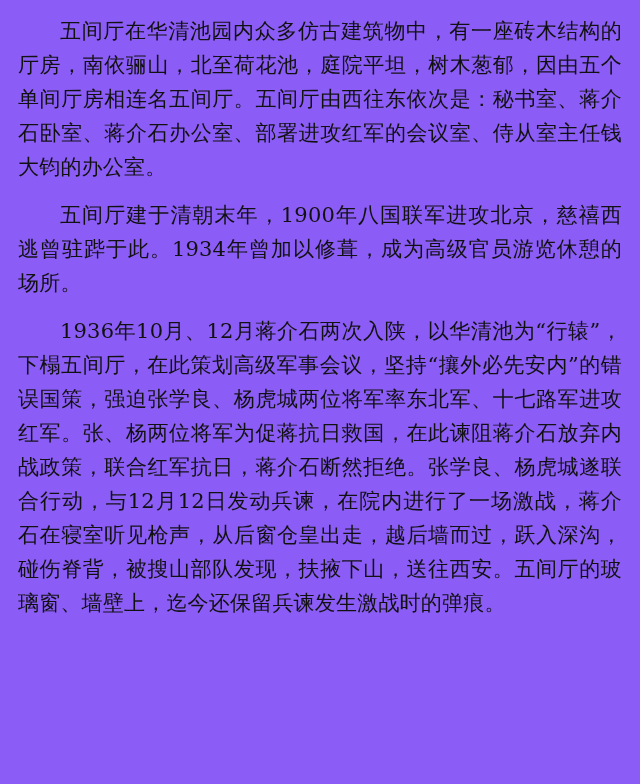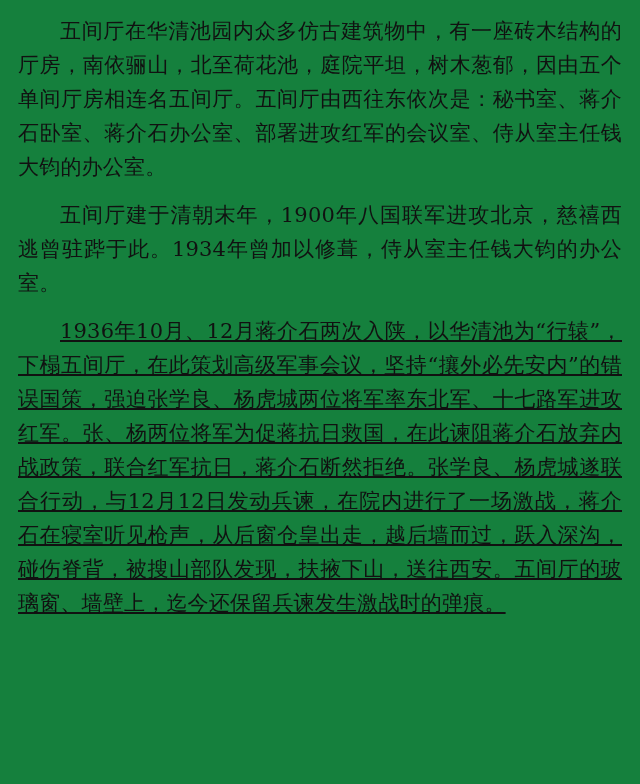--- a/index.html
+++ b/index.html
@@ -12,39 +12,38 @@
     height: 784px;
     overflow: hidden;
     font-family: "DejaVu Serif", "Liberation Serif", serif;
     color: #000000;
   }
   #doc {
     box-sizing: border-box;
     width: 640px;
     height: 784px;
     padding: 14px 18px 0 18px;
-    background: #15803d;
+    background: #8b5cf6;
   }
   .para {
     margin: 0 0 14px 0;
     font-size: 21px;
     line-height: 1.62;
     text-align: justify;
     text-justify: inter-character;
     letter-spacing: 0.2px;
     color: #111111;
   }
   .para.indent {
     text-indent: 2em;
   }
   .para:last-child {
     margin-bottom: 4px;
-    text-decoration: underline;
   }
 </style>
 </head>
 <body>
 
 <div id="doc">
   <p class="para indent">五间厅在华清池园内众多仿古建筑物中，有一座砖木结构的厅房，南依骊山，北至荷花池，庭院平坦，树木葱郁，因由五个单间厅房相连名五间厅。五间厅由西往东依次是：秘书室、蒋介石卧室、蒋介石办公室、部署进攻红军的会议室、侍从室主任钱大钧的办公室。</p>
-  <p class="para indent">五间厅建于清朝末年，1900年八国联军进攻北京，慈禧西逃曾驻跸于此。1934年曾加以修葺，侍从室主任钱大钧的办公室。</p>
+  <p class="para indent">五间厅建于清朝末年，1900年八国联军进攻北京，慈禧西逃曾驻跸于此。1934年曾加以修葺，成为高级官员游览休憩的场所。</p>
   <p class="para indent">1936年10月、12月蒋介石两次入陕，以华清池为“行辕”，下榻五间厅，在此策划高级军事会议，坚持“攘外必先安内”的错误国策，强迫张学良、杨虎城两位将军率东北军、十七路军进攻红军。张、杨两位将军为促蒋抗日救国，在此谏阻蒋介石放弃内战政策，联合红军抗日，蒋介石断然拒绝。张学良、杨虎城遂联合行动，与12月12日发动兵谏，在院内进行了一场激战，蒋介石在寝室听见枪声，从后窗仓皇出走，越后墙而过，跃入深沟，碰伤脊背，被搜山部队发现，扶掖下山，送往西安。五间厅的玻璃窗、墙壁上，迄今还保留兵谏发生激战时的弹痕。</p>
 </div>
 
 </body></html>

